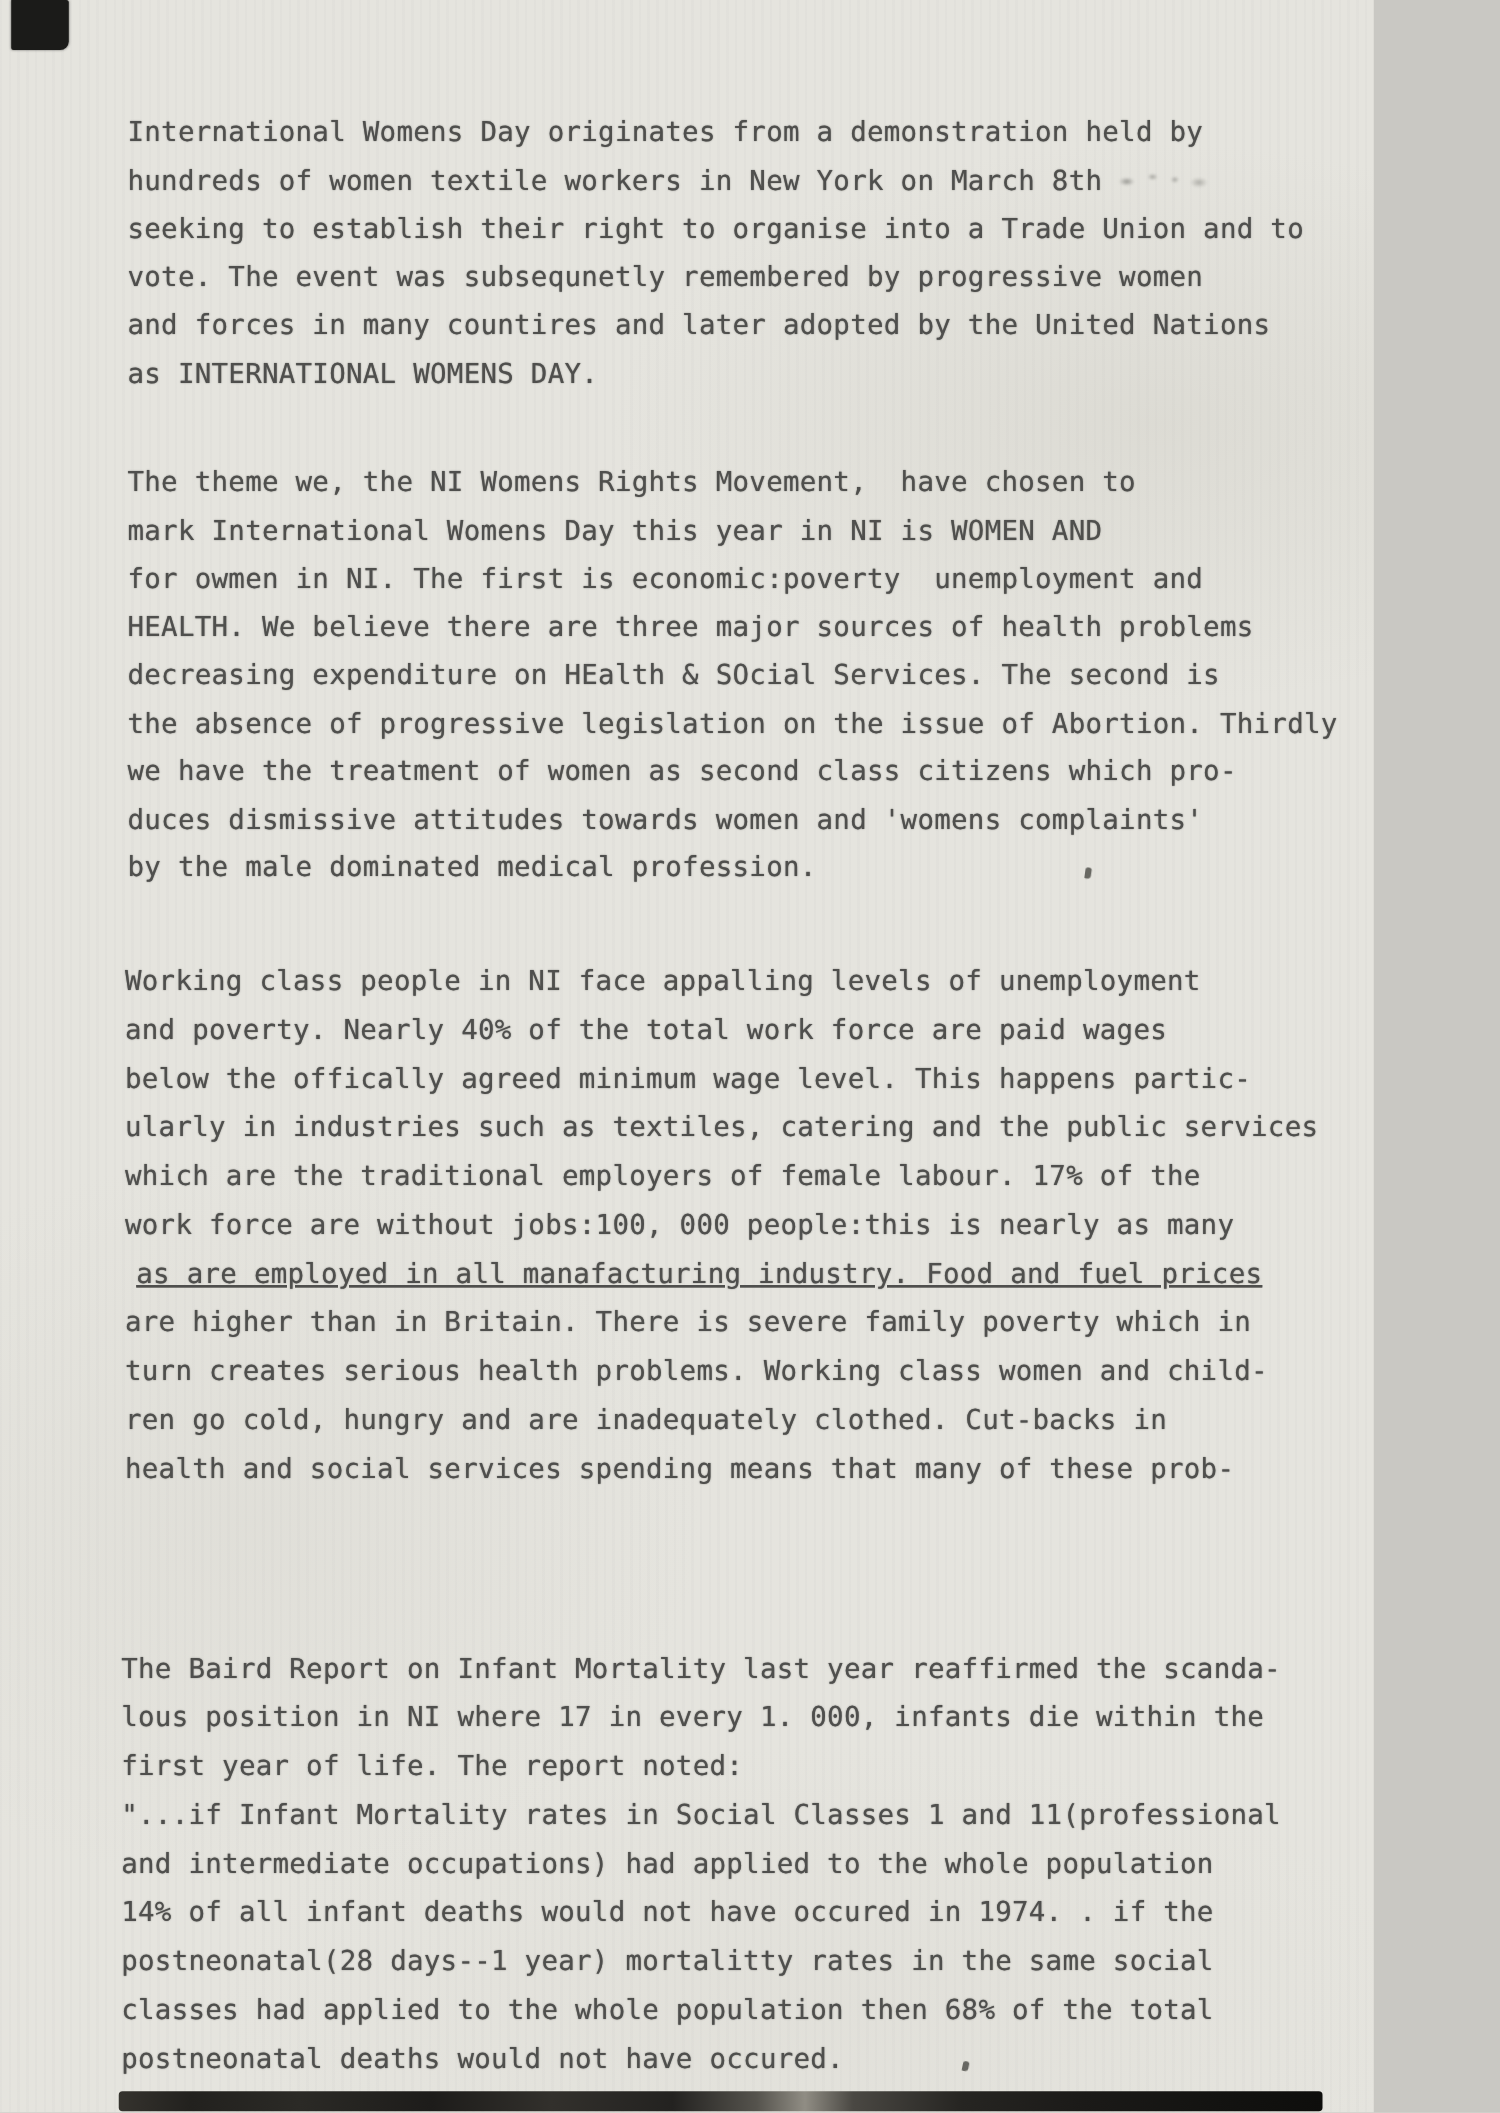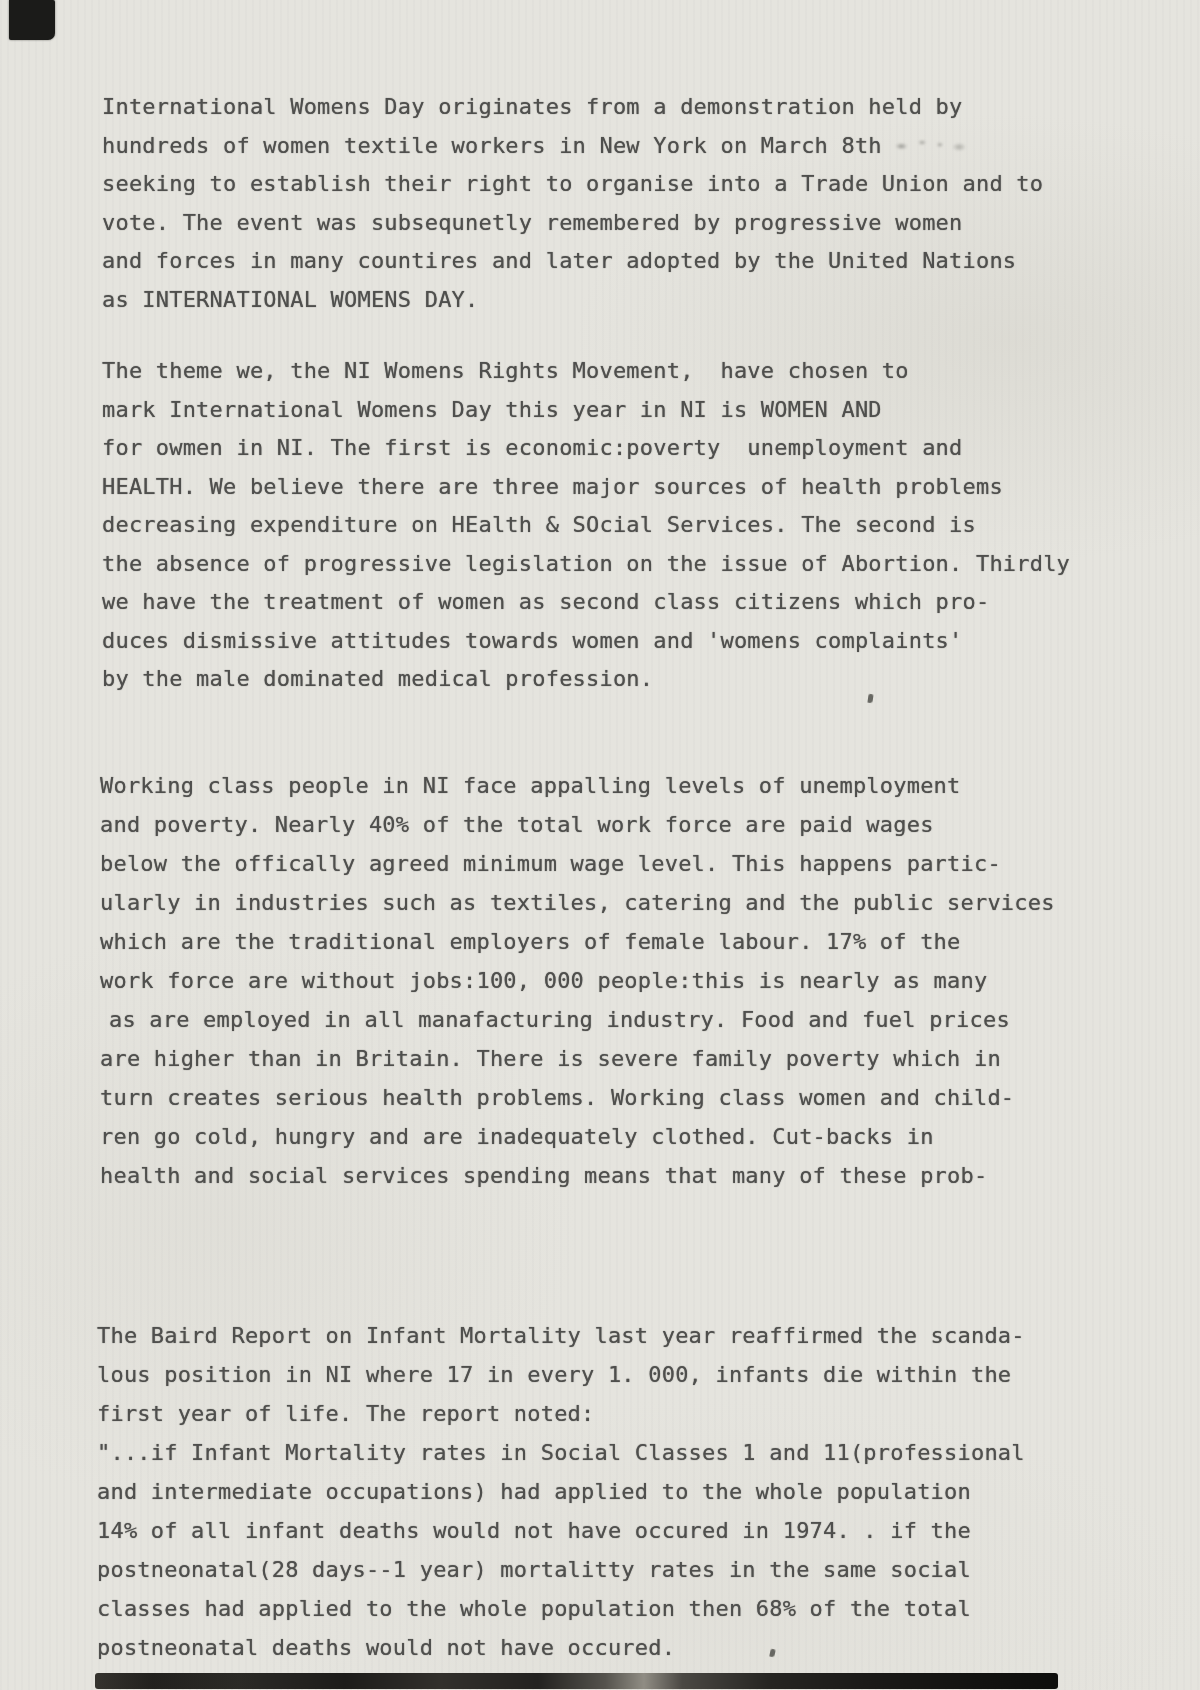--- a/index.html
+++ b/index.html
@@ -1,18 +1,18 @@
 <!DOCTYPE html>
 <html><head>
 <meta charset="utf-8">
 <style>
   html,body{margin:0;padding:0;background:#c9c8c3;}
   .page{
     position:relative;
-    width:1200px;height:1690px;
+    width:1099px;height:1690px;
     background:#e5e4de;
     font-family:"DejaVu Sans Mono","Liberation Mono",monospace;
     color:#4f4f4d;
     overflow:hidden;
   }
   .texture{
     position:absolute;inset:0;pointer-events:none;
     background:
       radial-gradient(620px 320px at 84% 20%, rgba(198,196,186,0.28), transparent 70%),
       radial-gradient(520px 420px at 18% 72%, rgba(206,204,196,0.22), transparent 70%),
@@ -21,25 +21,25 @@
   }
   .para{position:absolute;left:102px;}
   .line{
     font-size:22px;
     line-height:38.5px;
     white-space:pre;
     letter-spacing:0.2px;
     text-shadow:0 0 1.1px rgba(86,86,82,0.85);
   }
   .p1{top:88px;}
-  .p2{top:352px;}
+  .p2{top:368px;}
   .p3{top:766px;left:100px;}
   .p4{top:1316px;left:97px;}
   .p3 .line,.p4 .line{line-height:39px;}
-  .indent-sm{padding-left:9px;}
+  .indent-sm{padding-left:9px;text-decoration:underline;}
   
   .smudge{
     display:inline-block;width:74px;height:15px;margin-left:12px;
     vertical-align:baseline;
     background:
       radial-gradient(9px 5px at 10% 55%, rgba(92,92,88,0.55), transparent 70%),
       radial-gradient(6px 4px at 38% 30%, rgba(104,104,98,0.5), transparent 70%),
       radial-gradient(5px 4px at 62% 45%, rgba(96,96,92,0.45), transparent 70%),
       radial-gradient(10px 6px at 88% 60%, rgba(112,112,106,0.45), transparent 70%);
     filter:blur(1px);

